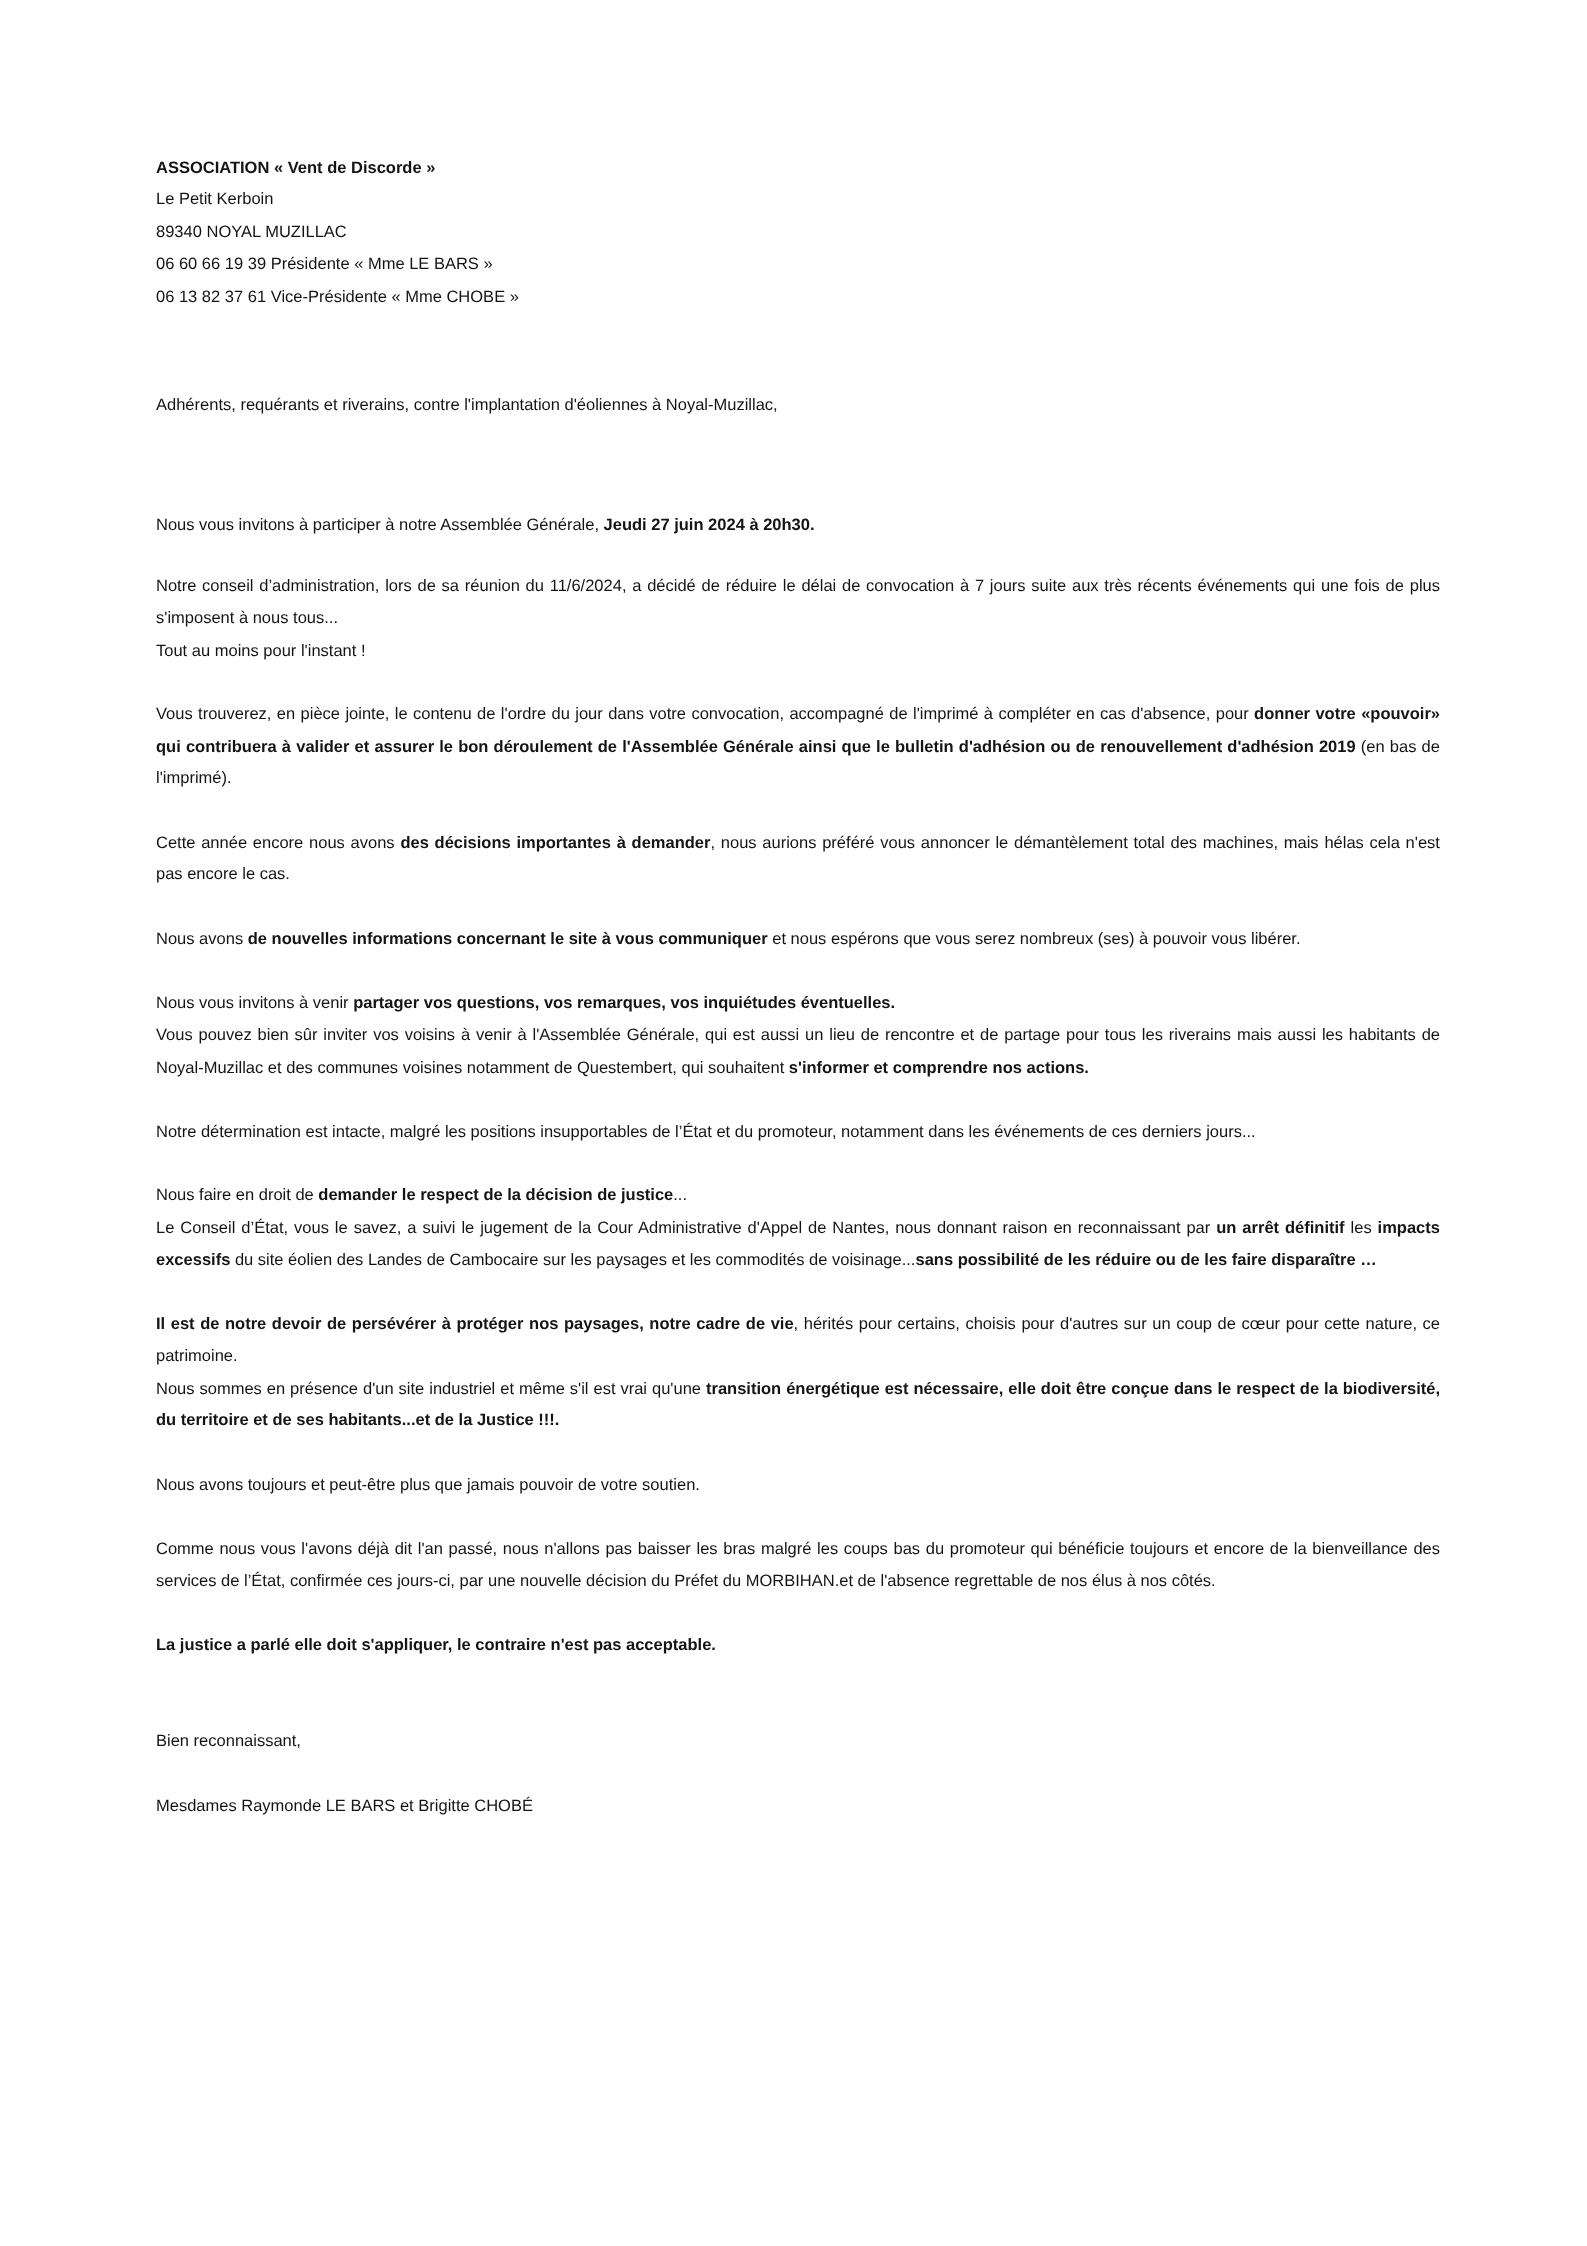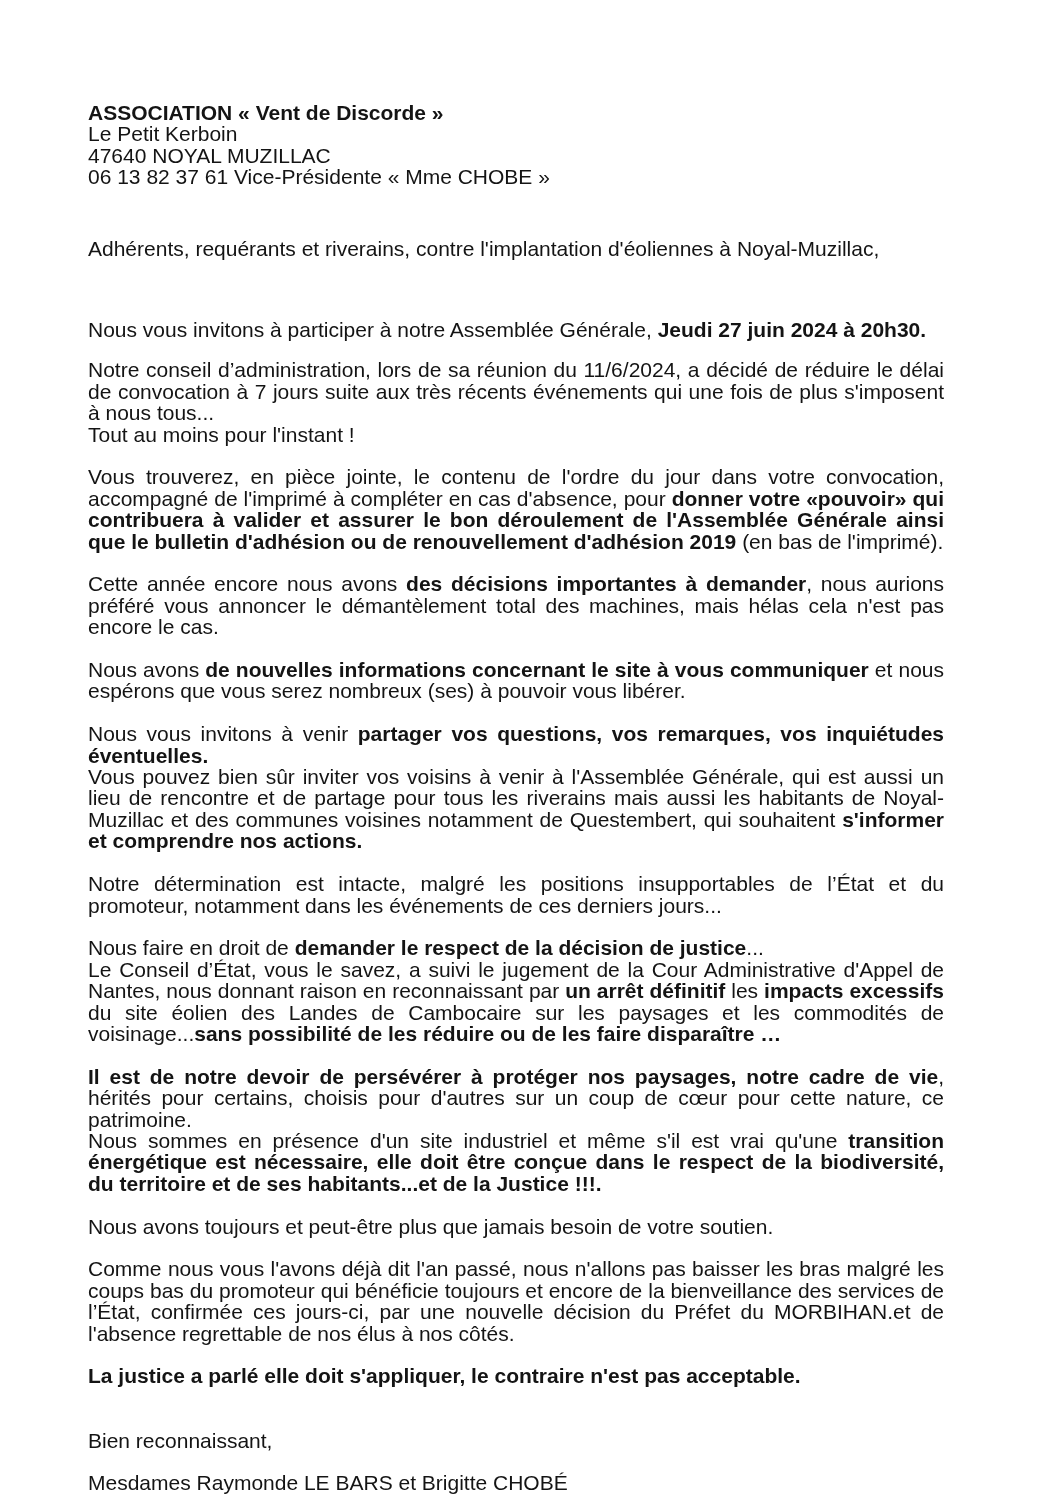--- a/index.html
+++ b/index.html
@@ -1,37 +1,38 @@
 <!DOCTYPE html>
 <html><head>
   <meta charset="utf-8">
   <style>
     html, body { margin: 0; padding: 0; background: #ffffff; }
     body { width: 1058px; height: 1497px; position: relative; overflow: hidden; }
     .page {
-      position: absolute; left: 88px; top: 102px; width: 856px;
+      position: absolute; left: 104px; top: 102px; width: 856px;
       font-family: "Liberation Sans", sans-serif;
-      font-size: 21px; line-height: 21.4px; color: #141414;
+      font-size: 11px; line-height: 21.4px; color: #141414;
     }
     .header-block { margin: 0; }
     .header-block div { white-space: nowrap; }
     .b { font-weight: bold; }
     p { margin: 0; text-align: justify; }
     .gap-sm { height: 21.4px; }
     .gap-lg { height: 42.8px; }
   </style>
 </head>
 <body>
 
 <div class="page">
 
   <div class="header-block">
     <div class="b">ASSOCIATION « Vent de Discorde »</div>
     <div>Le Petit Kerboin</div>
-    <div>47640 NOYAL MUZILLAC</div>
+    <div>89340 NOYAL MUZILLAC</div>
+    <div>06 60 66 19 39 Présidente « Mme LE BARS »</div>
     <div>06 13 82 37 61 Vice-Présidente « Mme CHOBE »</div>
   </div>
 
   <div class="gap-lg"></div>
   <p style="margin-top:8px">Adhérents, requérants et riverains, contre l'implantation d'éoliennes à Noyal-Muzillac,</p>
 
   <div class="gap-lg"></div>
   <p style="margin-top:16px">
     <span>Nous vous invitons à participer à notre Assemblée Générale, </span><span class="b">Jeudi 27 juin 2024 à 20h30.</span>
   </p>
@@ -72,21 +73,21 @@
     <span>Le Conseil d’État, vous le savez, a suivi le jugement de la Cour Administrative d'Appel de Nantes, nous donnant raison en reconnaissant par </span><span class="b">un arrêt définitif</span><span> les </span><span class="b">impacts excessifs</span><span> du site éolien des Landes de Cambocaire sur les paysages et les commodités de voisinage...</span><span class="b">sans possibilité de les réduire ou de les faire disparaître …</span>
   </p>
 
   <div class="gap-sm"></div>
   <p>
     <span class="b">Il est de notre devoir de persévérer à protéger nos paysages, notre cadre de vie</span><span>, hérités pour certains, choisis pour d'autres sur un coup de cœur pour cette nature, ce patrimoine.</span><br>
     <span>Nous sommes en présence d'un site industriel et même s'il est vrai qu'une </span><span class="b">transition énergétique est nécessaire, elle doit être conçue dans le respect de la biodiversité, du territoire et de ses habitants...et de la Justice !!!.</span>
   </p>
 
   <div class="gap-sm"></div>
-  <p>Nous avons toujours et peut-être plus que jamais besoin de votre soutien.</p>
+  <p>Nous avons toujours et peut-être plus que jamais pouvoir de votre soutien.</p>
 
   <div class="gap-sm"></div>
   <p>Comme nous vous l'avons déjà dit l'an passé, nous n'allons pas baisser les bras malgré les coups bas du promoteur qui bénéficie toujours et encore de la bienveillance des services de l’État, confirmée ces jours-ci, par une nouvelle décision du Préfet du MORBIHAN.et de l'absence regrettable de nos élus à nos côtés.</p>
 
   <div class="gap-sm"></div>
   <p class="b">La justice a parlé elle doit s'appliquer, le contraire n'est pas acceptable.</p>
 
   <div class="gap-sm"></div>
 
   <div class="gap-sm"></div>

